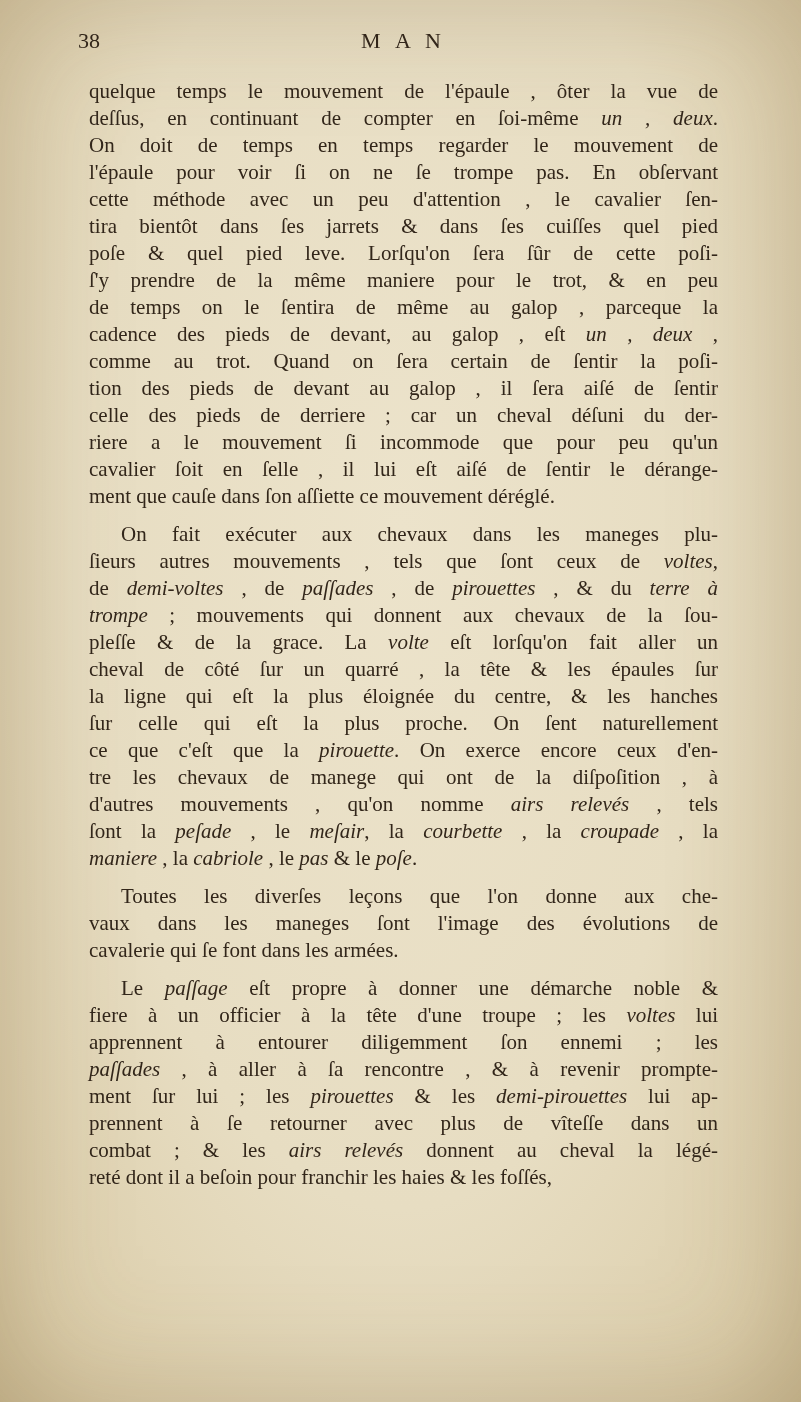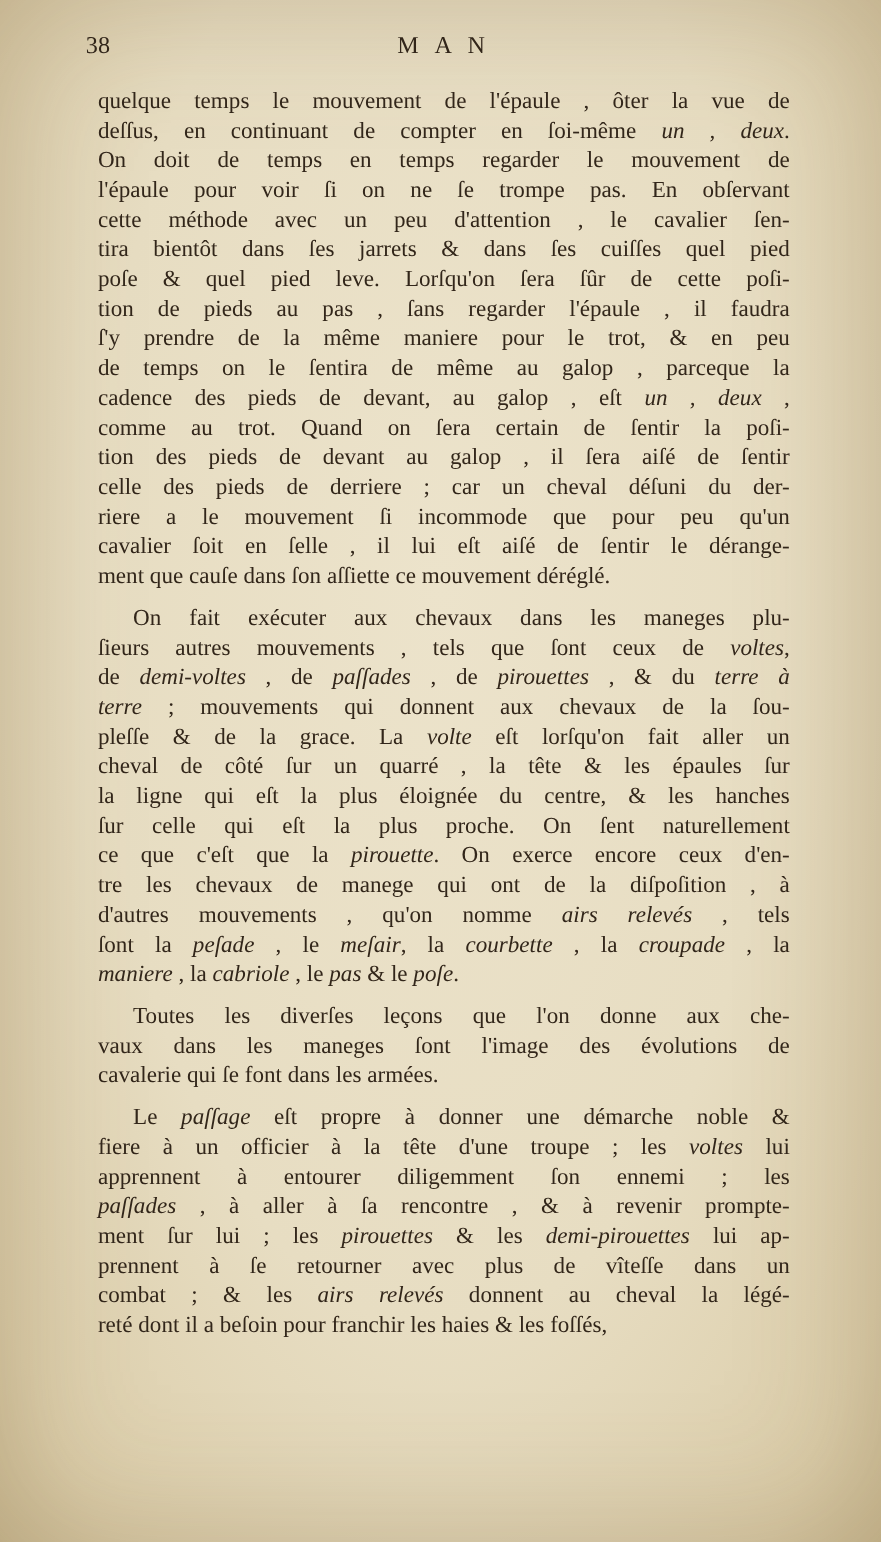--- a/index.html
+++ b/index.html
@@ -75,36 +75,35 @@
   </div>
   <div class="body-text">
       <div class="paragraph">
         <div class="line">quelque temps le mouvement de l'épaule , ôter la vue de</div>
         <div class="line">deſſus, en continuant de compter en ſoi-même <i>un , deux</i>.</div>
         <div class="line">On doit de temps en temps regarder le mouvement de</div>
         <div class="line">l'épaule pour voir ſi on ne ſe trompe pas. En obſervant</div>
         <div class="line">cette méthode avec un peu d'attention , le cavalier ſen-</div>
         <div class="line">tira bientôt dans ſes jarrets &amp; dans ſes cuiſſes quel pied</div>
         <div class="line">poſe &amp; quel pied leve. Lorſqu'on ſera ſûr de cette poſi-</div>
-        <div class="line">tion de pieds au pas , ſans regarder l'épaule , il faudra</div>
         <div class="line">ſ'y prendre de la même maniere pour le trot, &amp; en peu</div>
         <div class="line">de temps on le ſentira de même au galop , parceque la</div>
         <div class="line">cadence des pieds de devant, au galop , eſt <i>un , deux</i> ,</div>
         <div class="line">comme au trot. Quand on ſera certain de ſentir la poſi-</div>
         <div class="line">tion des pieds de devant au galop , il ſera aiſé de ſentir</div>
         <div class="line">celle des pieds de derriere ; car un cheval déſuni du der-</div>
         <div class="line">riere a le mouvement ſi incommode que pour peu qu'un</div>
         <div class="line">cavalier ſoit en ſelle , il lui eſt aiſé de ſentir le dérange-</div>
         <div class="line last">ment que cauſe dans ſon aſſiette ce mouvement déréglé.</div>
       </div>
       <div class="paragraph indent">
         <div class="line">On fait exécuter aux chevaux dans les maneges plu-</div>
         <div class="line">ſieurs autres mouvements , tels que ſont ceux de <i>voltes</i>,</div>
         <div class="line">de <i>demi-voltes</i> , de <i>paſſades</i> , de <i>pirouettes</i> , &amp; du <i>terre à</i></div>
-        <div class="line"><i>terre</i> ; mouvements qui donnent aux chevaux de la ſou-</div>
+        <div class="line"><i>trompe</i> ; mouvements qui donnent aux chevaux de la ſou-</div>
         <div class="line">pleſſe &amp; de la grace. La <i>volte</i> eſt lorſqu'on fait aller un</div>
         <div class="line">cheval de côté ſur un quarré , la tête &amp; les épaules ſur</div>
         <div class="line">la ligne qui eſt la plus éloignée du centre, &amp; les hanches</div>
         <div class="line">ſur celle qui eſt la plus proche. On ſent naturellement</div>
         <div class="line">ce que c'eſt que la <i>pirouette</i>. On exerce encore ceux d'en-</div>
         <div class="line">tre les chevaux de manege qui ont de la diſpoſition , à</div>
         <div class="line">d'autres mouvements , qu'on nomme <i>airs relevés</i> , tels</div>
         <div class="line">ſont la <i>peſade</i> , le <i>meſair</i>, la <i>courbette</i> , la <i>croupade</i> , la</div>
         <div class="line last"><i>maniere</i> , la <i>cabriole</i> , le <i>pas</i> &amp; le <i>poſe</i>.</div>
       </div>

